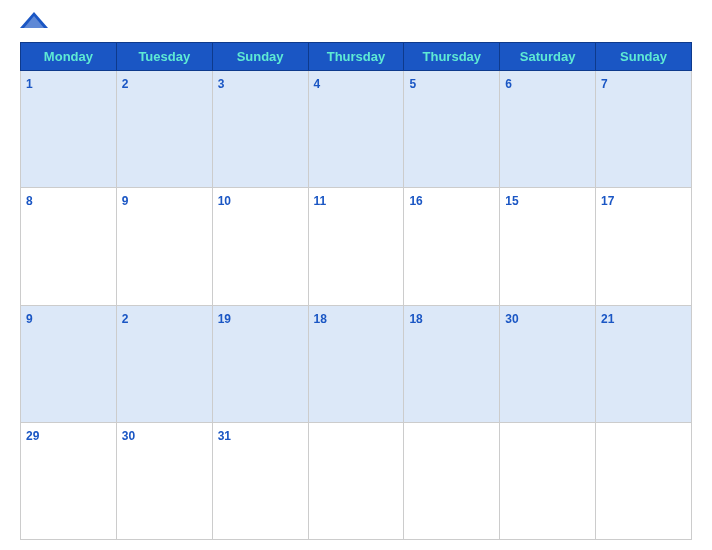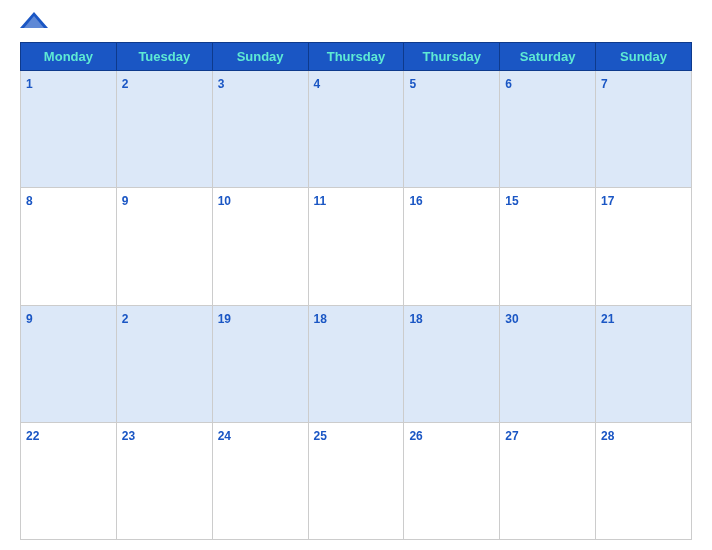--- a/index.html
+++ b/index.html
@@ -137,22 +137,22 @@
       <tr>
         <td><span class="day-num">9</span></td>
         <td><span class="day-num">2</span></td>
         <td><span class="day-num">19</span></td>
         <td><span class="day-num">18</span></td>
         <td><span class="day-num">18</span></td>
         <td><span class="day-num">30</span></td>
         <td><span class="day-num">21</span></td>
       </tr>
       <tr>
-        <td><span class="day-num">22</span></td>
-        <td><span class="day-num">23</span></td>
-        <td><span class="day-num">24</span></td>
-        <td><span class="day-num">25</span></td>
-        <td><span class="day-num">26</span></td>
-        <td><span class="day-num">27</span></td>
-        <td><span class="day-num">28</span></td>
+        <td><span class="day-num">29</span></td>
+        <td><span class="day-num">30</span></td>
+        <td><span class="day-num">31</span></td>
+        <td class="empty-cell"></td>
+        <td class="empty-cell"></td>
+        <td class="empty-cell"></td>
+        <td class="empty-cell"></td>
       </tr>
     </tbody>
 </table>
 
 </body></html>

